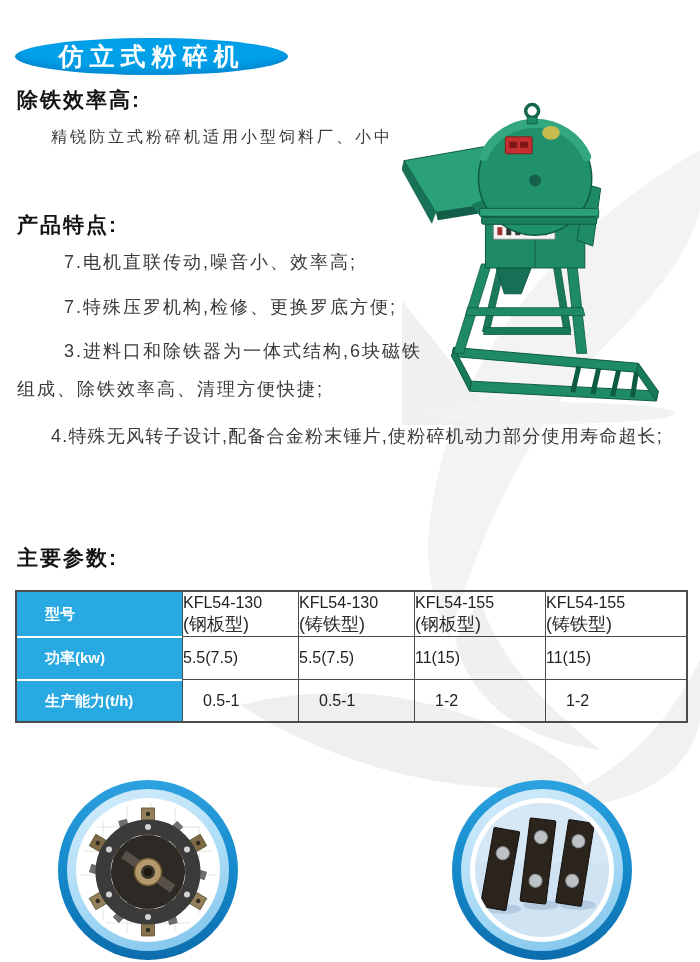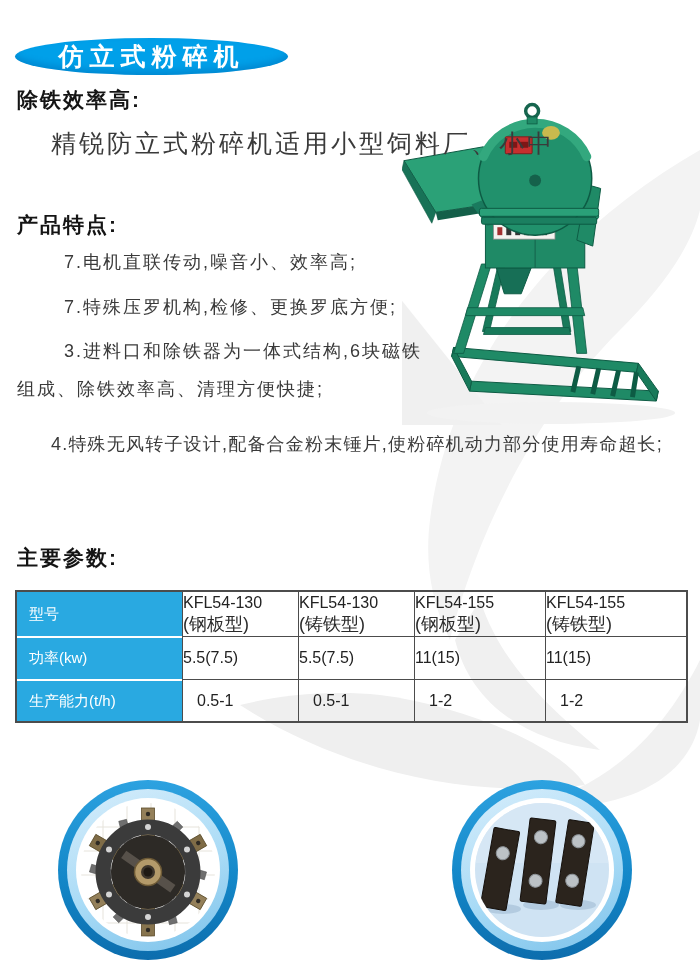--- a/index.html
+++ b/index.html
@@ -18,50 +18,51 @@
   }
   .title-badge span{
     color:#ffffff;font-weight:bold;font-size:25px;letter-spacing:6px;white-space:nowrap;
   }
   
   .h-bold{
     position:absolute;font-weight:bold;color:#141414;font-size:21px;letter-spacing:2px;
     white-space:nowrap;z-index:2;
   }
   .body-line{
-    position:absolute;font-size:25px;letter-spacing:3px;color:var(--text-color,#3a3a3a);
+    position:absolute;font-size:16px;letter-spacing:3px;color:var(--text-color,#3a3a3a);
     white-space:nowrap;z-index:2;
   }
   .feat-line{
     position:absolute;font-size:18px;letter-spacing:2px;color:var(--text-color,#3a3a3a);
     white-space:nowrap;z-index:2;
   }
-  .feat-line.tight{letter-spacing:1.2px;margin-top:8px;}
+  .feat-line.tight{letter-spacing:1.2px;}
   
   .ptable{
     position:absolute;left:15px;top:590px;z-index:2;
     display:grid;grid-template-columns:165px 116px 116px 131px 141px;
     grid-template-rows:44px 43px 42px;
     border:2px solid var(--border-dark,#4c4c4c);
   }
   .ptable .c{
     border-left:1px solid var(--border-dark,#4c4c4c);
     border-top:1px solid var(--border-dark,#4c4c4c);
     display:flex;flex-direction:column;align-items:flex-start;justify-content:center;
     background:transparent;font-size:16px;color:#222222;line-height:1.25;
   }
   .ptable .c.r1{border-top:none;}
   .ptable .variant{font-size:18px;color:#2b2b2b;}
   .ptable .blue{
     background:var(--table-blue,#29a9e1);color:#ffffff;border-left:none;
-    align-items:flex-start;padding-left:12px;font-size:15px;
+    align-items:flex-start;padding-left:28px;font-size:15px;
     border-top:2px solid #ffffff;
+    font-weight:bold;
   }
   .ptable .blue.r1{border-top:none;}
-  .ptable .cap{align-items:flex-start;padding-left:14px;}
+  .ptable .cap{align-items:flex-start;padding-left:20px;}
   
   .pcircle{
     position:absolute;width:180px;height:180px;border-radius:50%;box-sizing:border-box;
     background:linear-gradient(180deg,#2da2e0 0%,#1387c8 55%,#0d6dad 100%);
     padding:9px;z-index:2;
   }
   .pcircle .mid{
     width:100%;height:100%;border-radius:50%;box-sizing:border-box;
     background:linear-gradient(160deg,#d6edfb 0%,#a9dbf6 55%,#7cc2ea 100%);
     padding:9px;

